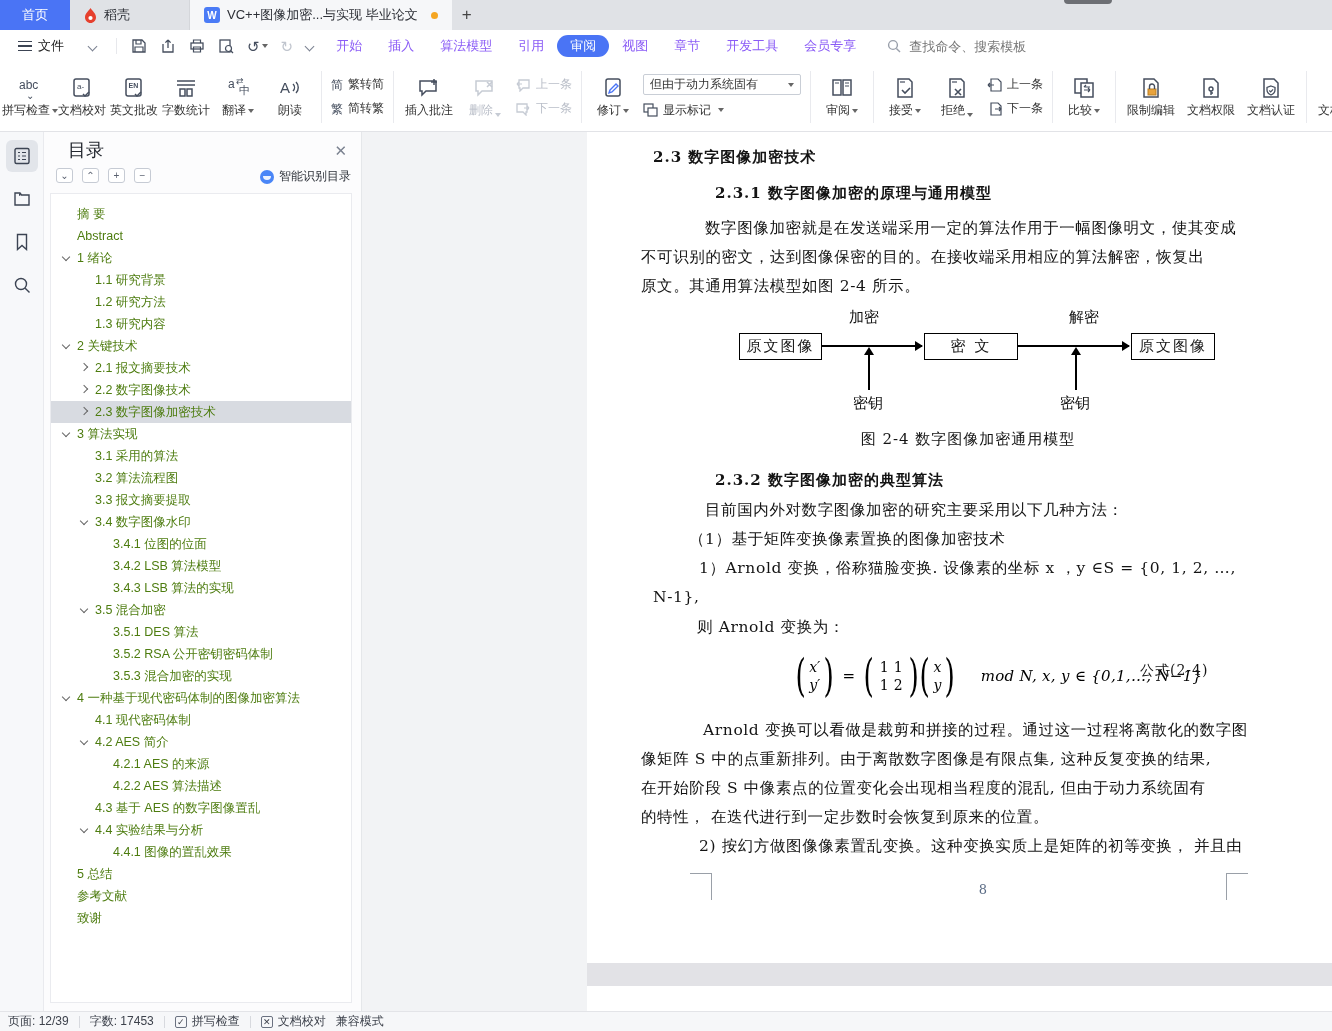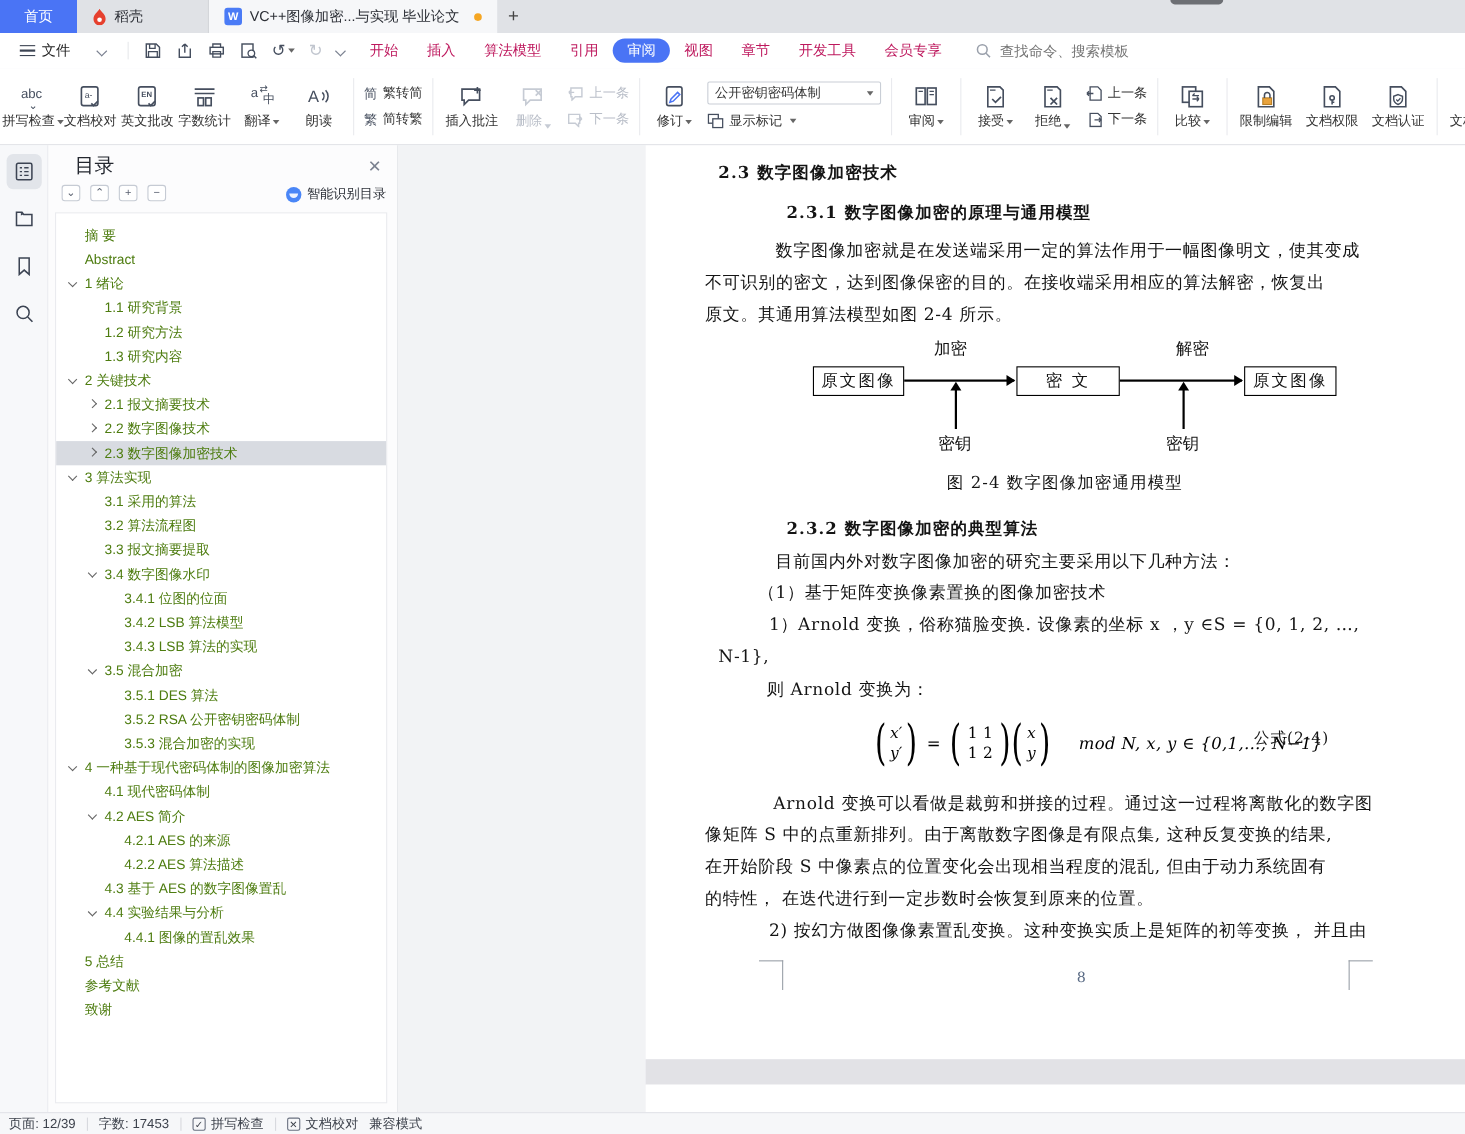--- a/index.html
+++ b/index.html
@@ -21,21 +21,21 @@
   .notch{position:absolute;top:0;left:1064px;width:48px;height:4px;background:#6d6f74;border-radius:0 0 5px 5px}
   
   .menubar{position:absolute;top:30px;left:0;right:0;height:32px;background:#fff;display:flex;align-items:center;padding:0 10px}
   .hamb{display:flex;flex-direction:column;gap:3px;margin:0 6px 0 8px}
   .hamb i{display:block;width:14px;height:1.6px;background:#3c4453}
   .filelbl{font-size:13px;color:#222;margin-right:19px}
   .chev{width:7px;height:7px;border-right:1.4px solid #7a8190;border-bottom:1.4px solid #7a8190;transform:rotate(45deg);margin:0 6px}
   .qat{display:flex;align-items:center;gap:13px;margin:0 10px 0 14px;padding-left:14px;border-left:1px solid #e7e8ec}
   .qat .gl{font-size:15px;color:var(--ic);line-height:1}
   .menus{display:flex;align-items:center}
-  .menu-item{padding:0 13px;height:22px;line-height:22px;font-size:13px;color:#be185d;border-radius:11px;cursor:default;white-space:nowrap}
+  .menu-item{padding:0 13px;height:22px;line-height:22px;font-size:13px;color:#8b5cf6;border-radius:11px;cursor:default;white-space:nowrap}
   .menu-item.active{background:var(--blue);color:#fff}
   .cmdsearch{display:flex;align-items:center;gap:6px;margin-left:18px;color:#9aa0ab;font-size:13px}
   .cmdsearch input{border:none;outline:none;background:transparent;font-size:13px;color:#9aa0ab;width:140px;font-family:"Liberation Sans",sans-serif}
   
   .ribbon{position:absolute;top:62px;left:0;right:0;height:70px;background:#fff;border-bottom:1px solid #e2e3e7;
           display:flex;align-items:center;padding:0 4px;overflow:hidden}
   .rb{display:flex;flex-direction:column;align-items:center;justify-content:center;min-width:52px;height:62px;gap:4px;padding:0 4px}
   .rb .lbl,.rs .lbl{font-size:12px;color:#333;white-space:nowrap;line-height:13px}
   .rstack{display:flex;flex-direction:column;justify-content:center;gap:6px;height:62px;padding:0 4px}
   .rs{display:flex;align-items:center;gap:5px;height:18px;white-space:nowrap}
@@ -305,21 +305,21 @@
           <path d="M9 14l6-6 2 2-6 6-3 1z" fill="none" stroke="#4a74f5" stroke-width="1.4"></path>
         </svg>
       </div>
     <span style="display:flex;align-items:center">
         <span class="lbl">修订</span>
         <span class="caret"></span>
       </span>
   </div>
   <div class="rstack">
     <div class="dd">
-      <span>公开密钥密码体制</span>
+      <span>但由于动力系统固有</span>
       <span class="caret"></span>
     </div>
     <div class="rs">
       <svg width="15" height="14" viewBox="0 0 15 14">
           <rect x="1" y="1" width="9" height="8" fill="none" stroke="#454e5e" stroke-width="1.2"></rect>
           <rect x="5" y="5" width="9" height="8" fill="#fff" stroke="#454e5e" stroke-width="1.2"></rect>
         </svg>
       <span class="lbl">显示标记</span>
         <span class="caret"></span>
     </div>

